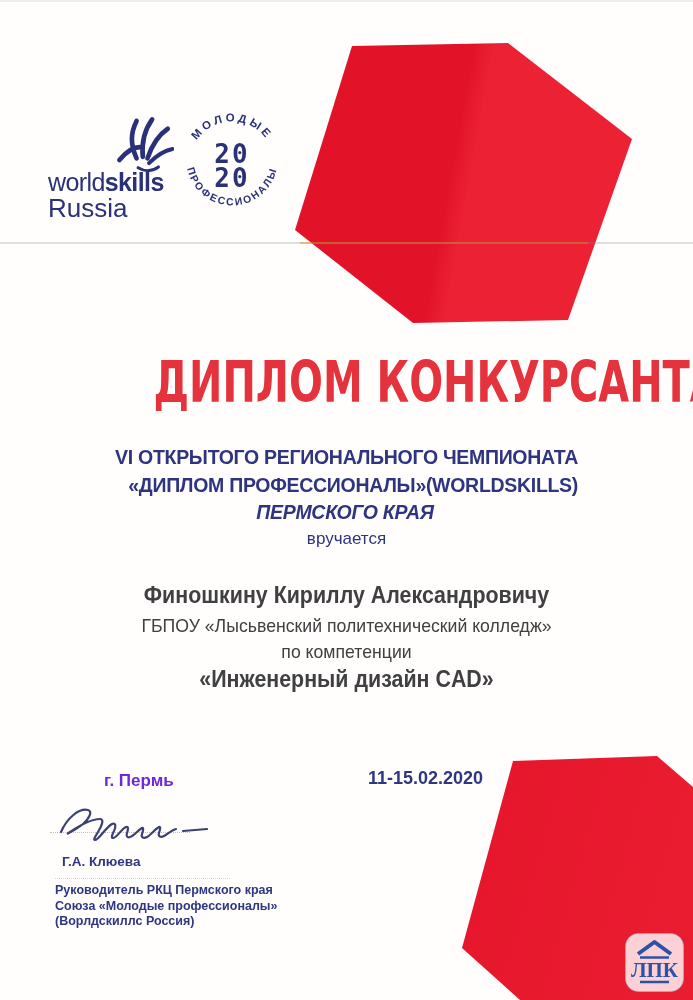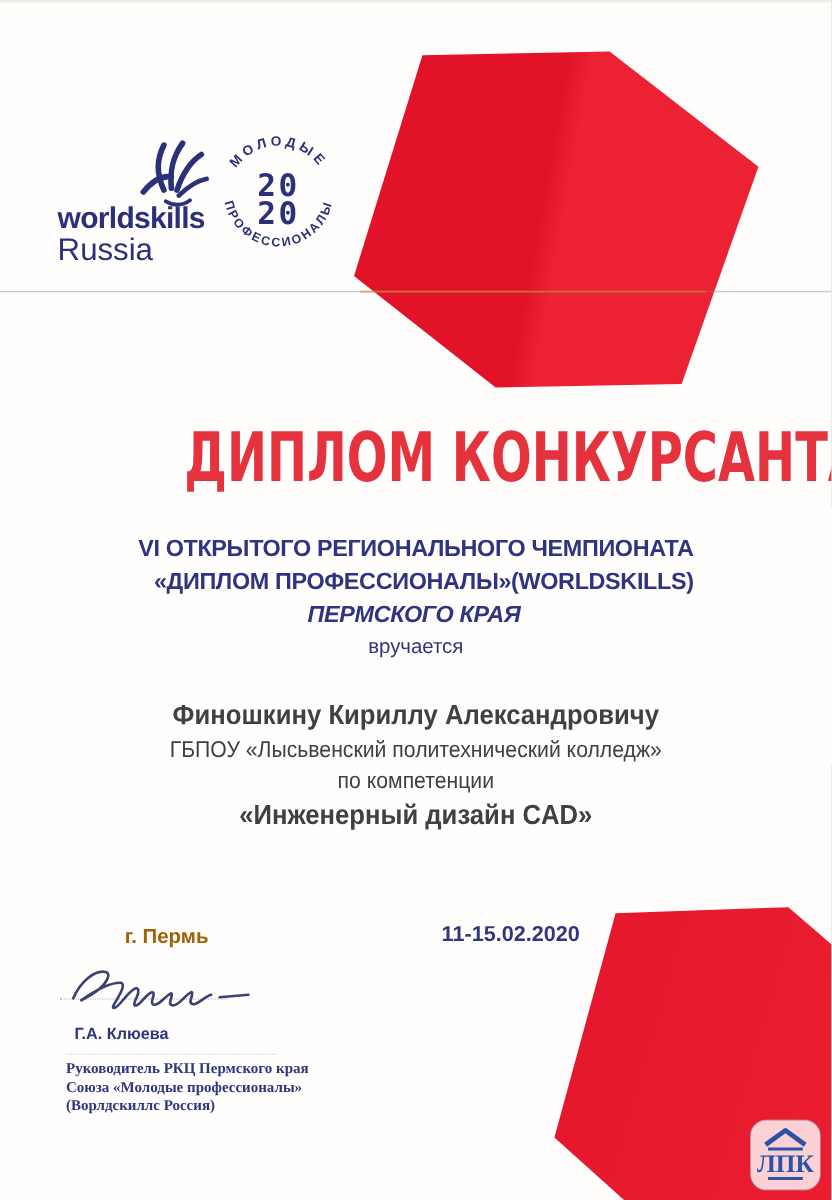--- a/index.html
+++ b/index.html
@@ -12,21 +12,21 @@
   
   #bg-shapes{position:absolute; inset:0; z-index:0;}
   
   .scan-edge{position:absolute; left:0; top:0; width:100%; height:2px;
     background:#e9e7e2; opacity:.7; z-index:3;}
   
   .ws-logo{left:46px; top:110px; width:215px; height:105px; z-index:2;}
   .ws-hand{position:absolute; left:50px; top:0; width:78px; height:64px;}
   .ws-line1{position:absolute; left:2px; top:58px; font-size:25px; letter-spacing:-0.6px;
     color:#2b3178; white-space:nowrap;}
-  .ws-line1 .light{font-weight:700;}
+  .ws-line1 .light{font-weight:400;}
   .ws-line1 .bold{font-weight:700;}
   .ws-line2{position:absolute; left:2px; top:83px; font-size:26px; font-weight:400;
     color:#2b3178;}
   
   .badge2020{left:175px; top:107px; width:114px; height:116px; z-index:2;}
   
   .title-wrap{left:0; top:354px; width:100%; text-align:center; z-index:2;}
   .title{display:inline-block; margin-left:32px; white-space:nowrap;
     font-family:"DejaVu Sans", sans-serif; font-weight:700; font-size:57px;
     color:#e5333e; transform:scaleX(0.70); transform-origin:center; line-height:1;}
@@ -39,28 +39,28 @@
   
   .presented{left:0; top:529px; width:100%; text-align:center; z-index:2;
     color:#2e3480; font-size:17px; font-weight:400;}
   .award-block{left:0; top:582px; width:100%; text-align:center; z-index:2;
     color:#404043; transform:scaleX(0.93); transform-origin:center;}
   .recipient{font-size:23px; font-weight:700; line-height:26px;}
   .org{font-size:19px; font-weight:400; line-height:23px; margin-top:6px;}
   .comp-label{font-size:19px; font-weight:400; line-height:23px; margin-top:3px;}
   .comp-name{font-size:23px; font-weight:700; line-height:27px; margin-top:3px;}
   
-  .city{left:104px; top:771px; font-size:17px; font-weight:700; color:#a16207; z-index:2;}
+  .city{left:104px; top:771px; font-size:17px; font-weight:700; color:#6d28d9; z-index:2;}
   .date{left:368px; top:768px; font-size:18px; font-weight:700; color:#2f3681; z-index:2;}
   .signature{left:55px; top:796px; width:162px; height:52px; z-index:2;}
   .dotline1{left:50px; top:832px; width:140px; border-top:1px dotted rgba(150,150,145,.6); z-index:1;}
   .dotline2{left:55px; top:878px; width:175px; border-top:1px dotted rgba(160,160,155,.45); z-index:1;}
   .signer-name{left:62px; top:854px; font-size:13.5px; font-weight:700; color:#2f3681; z-index:2;}
   .signer-role{left:55px; top:883px; font-size:12.5px; font-weight:700; color:#2f3681;
-    line-height:15.5px; z-index:2;font-family:Liberation Serif, serif;}
+    line-height:15.5px; z-index:2;}
   
   .lpk-badge{left:624px; top:932px; width:61px; height:61px; z-index:4;}
 </style>
 </head>
 <body>
 
 <div id="page">
 
   <svg id="bg-shapes" width="693" height="1000" viewBox="0 0 693 1000">
     <defs>

